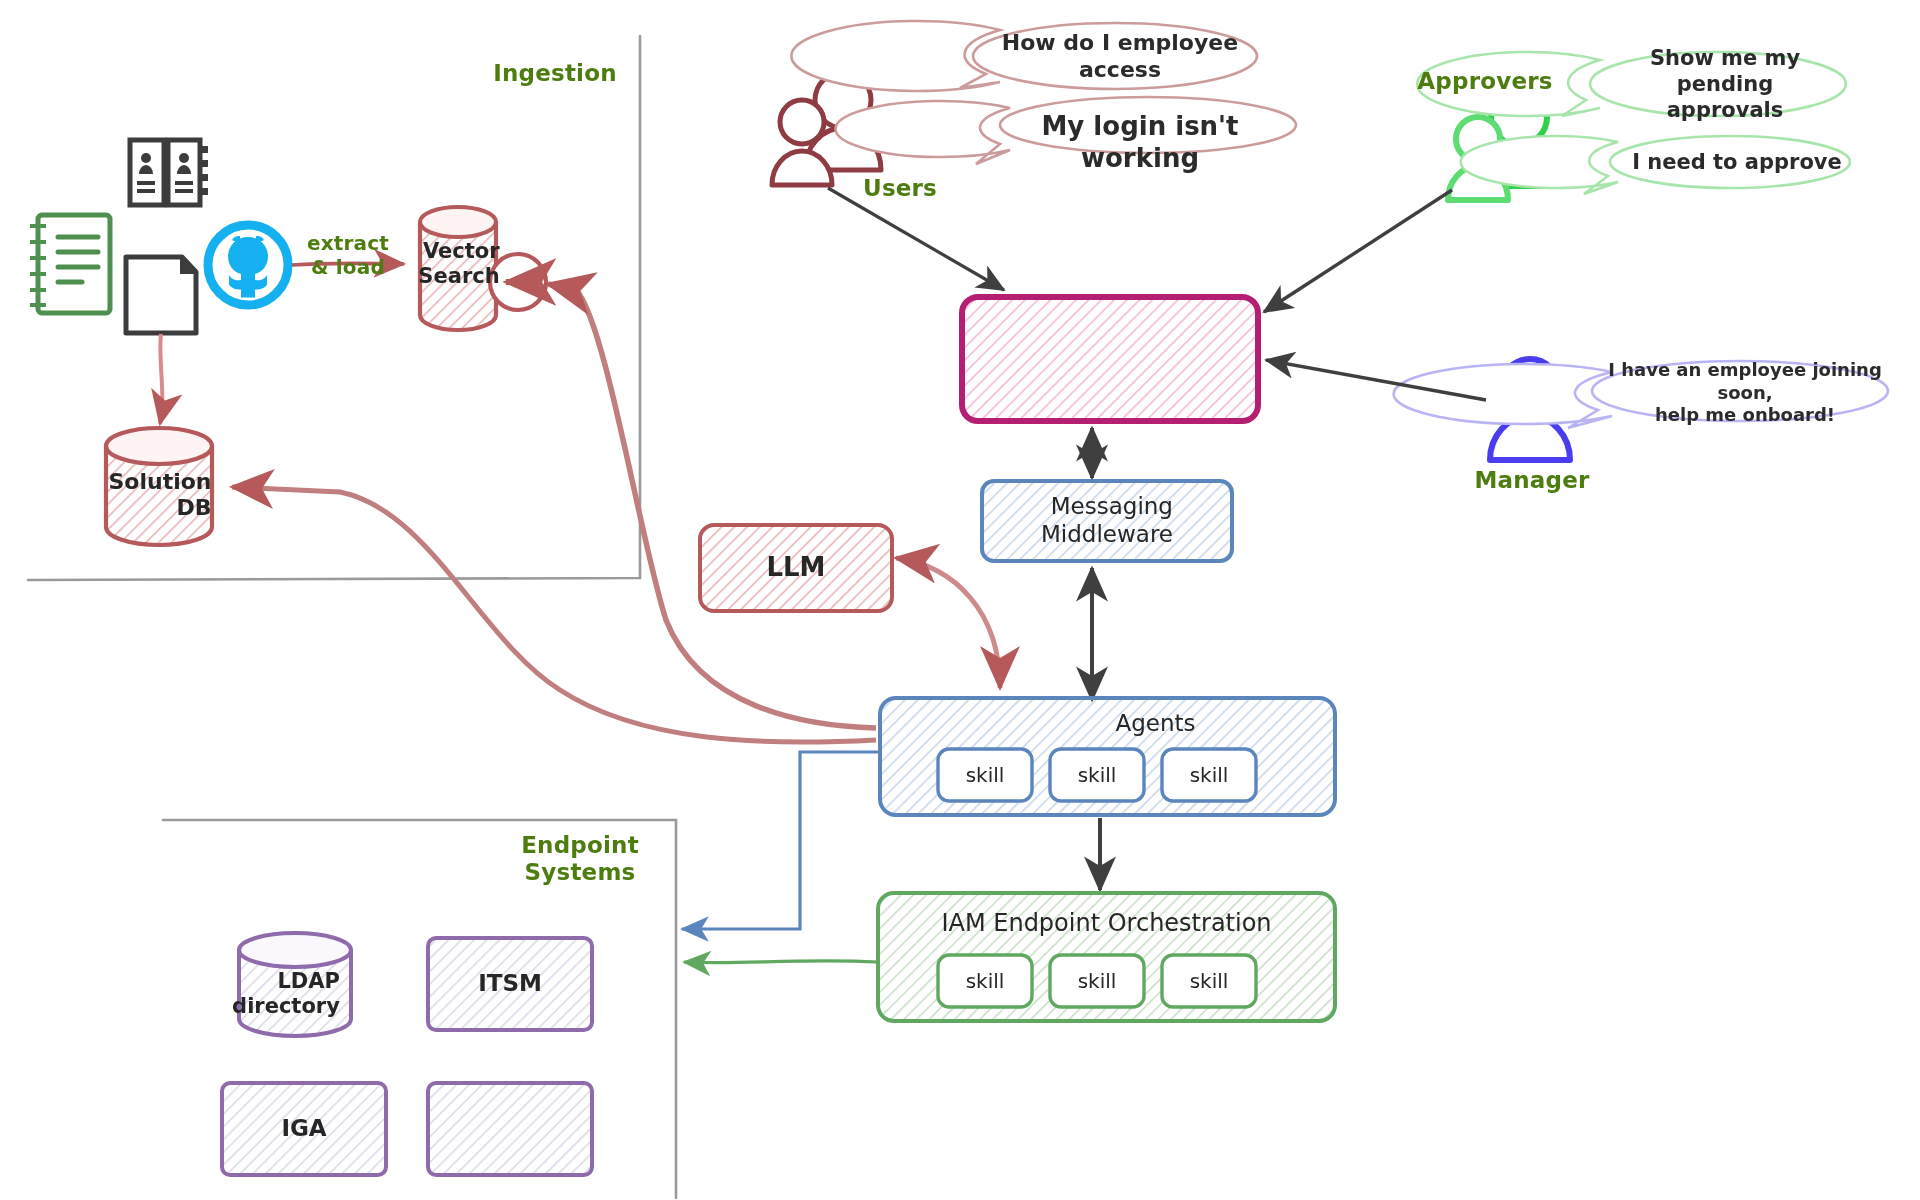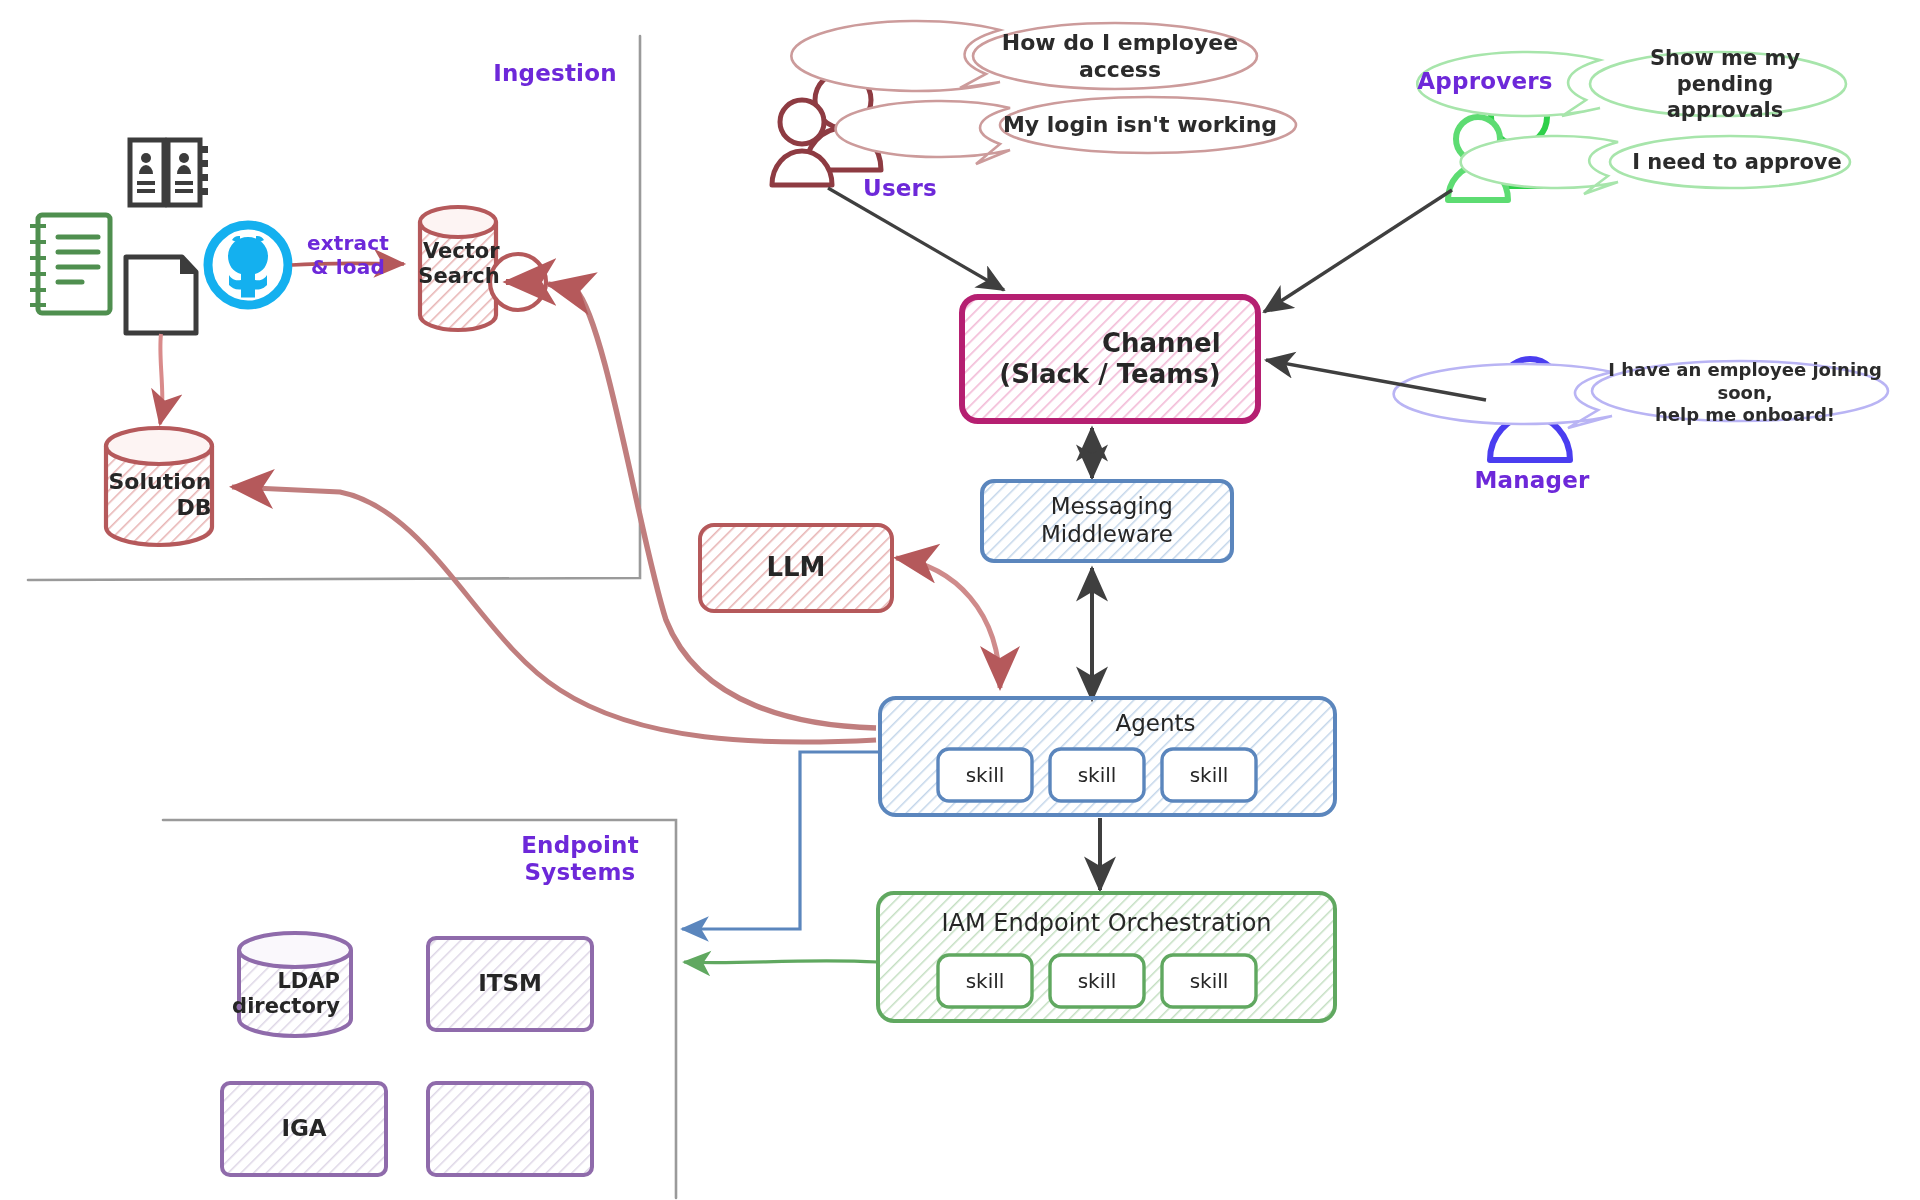--- a/index.html
+++ b/index.html
@@ -1,21 +1,21 @@
 <!DOCTYPE html>
 <html><head>
 <meta charset="utf-8">
 <title>IAM Conversational Agent Architecture</title>
 <style>
   html,body{margin:0;padding:0;background:#ffffff;}
   body{width:1920px;height:1200px;position:relative;overflow:hidden;
        font-family:"DejaVu Sans","Liberation Sans",sans-serif;}
   #canvas{position:absolute;left:0;top:0;width:1920px;height:1200px;}
   svg.layer{position:absolute;left:0;top:0;width:1920px;height:1200px;overflow:visible;}
-  .lbl{position:absolute;color:#6d28d9;font-weight:700;letter-spacing:.2px;
+  .lbl{position:absolute;color:#4d7c0f;font-weight:700;letter-spacing:.2px;
        white-space:pre-line;text-align:center;line-height:1.18;pointer-events:none;}
   .node-txt{position:absolute;display:flex;align-items:center;justify-content:center;
             text-align:right;color:#262626;font-weight:700;line-height:1.2;white-space:pre-line;}
   .bubble-txt{position:absolute;display:flex;align-items:center;justify-content:center;
               text-align:center;color:#2b2b2b;font-weight:700;line-height:1.25;white-space:pre-line;}
 </style>
 </head>
 <body>
 
 <div id="canvas">
@@ -250,31 +250,29 @@
 Search</div>
   <div class="node-txt" style="left:104px;top:452px;width:112px;height:86px;font-size:22px;">Solution
 DB</div>
 
   <div class="lbl" style="left:845px;top:175px;width:110px;font-size:23px;">Users</div>
   <div class="lbl" style="left:1395px;top:68px;width:180px;font-size:23px;">Approvers</div>
   <div class="lbl" style="left:1472px;top:467px;width:120px;font-size:23px;">Manager</div>
 
   <div class="bubble-txt" style="left:975px;top:22px;width:290px;height:68px;font-size:22px;">How do I employee
 access</div>
-  <div class="bubble-txt" style="left:990px;top:102px;width:300px;height:46px;font-size:22px;">My login isn't working</div>
+  <div class="bubble-txt" style="left:990px;top:119px;width:300px;height:46px;font-size:26px;">My login isn't working</div>
 
   <div class="bubble-txt" style="left:1600px;top:52px;width:250px;height:64px;font-size:21px;">Show me my pending
 approvals</div>
   <div class="bubble-txt" style="left:1612px;top:140px;width:250px;height:44px;font-size:21px;">I need to approve</div>
 
   <div class="bubble-txt" style="left:1600px;top:364px;width:290px;height:58px;font-size:18px;">I have an employee joining soon,
 help me onboard!</div>
 
-  <div class="node-txt" style="left:962px;top:297px;width:296px;height:124px;font-size:26px;">Channel
-(Slack / Teams)</div>
   <div class="node-txt" style="left:982px;top:481px;width:250px;height:80px;font-size:23px;font-weight:400;">Messaging
 Middleware</div>
   <div class="node-txt" style="left:700px;top:525px;width:192px;height:86px;font-size:26px;">LLM</div>
 
   <div class="node-txt" style="left:928px;top:704px;width:455px;height:40px;font-size:23px;font-weight:400;">Agents</div>
   <div class="node-txt" style="left:938px;top:749px;width:94px;height:52px;font-size:20px;font-weight:400;">skill</div>
   <div class="node-txt" style="left:1050px;top:749px;width:94px;height:52px;font-size:20px;font-weight:400;">skill</div>
   <div class="node-txt" style="left:1162px;top:749px;width:94px;height:52px;font-size:20px;font-weight:400;">skill</div>
 
   <div class="node-txt" style="left:878px;top:903px;width:457px;height:40px;font-size:24px;font-weight:400;">IAM Endpoint Orchestration</div>

